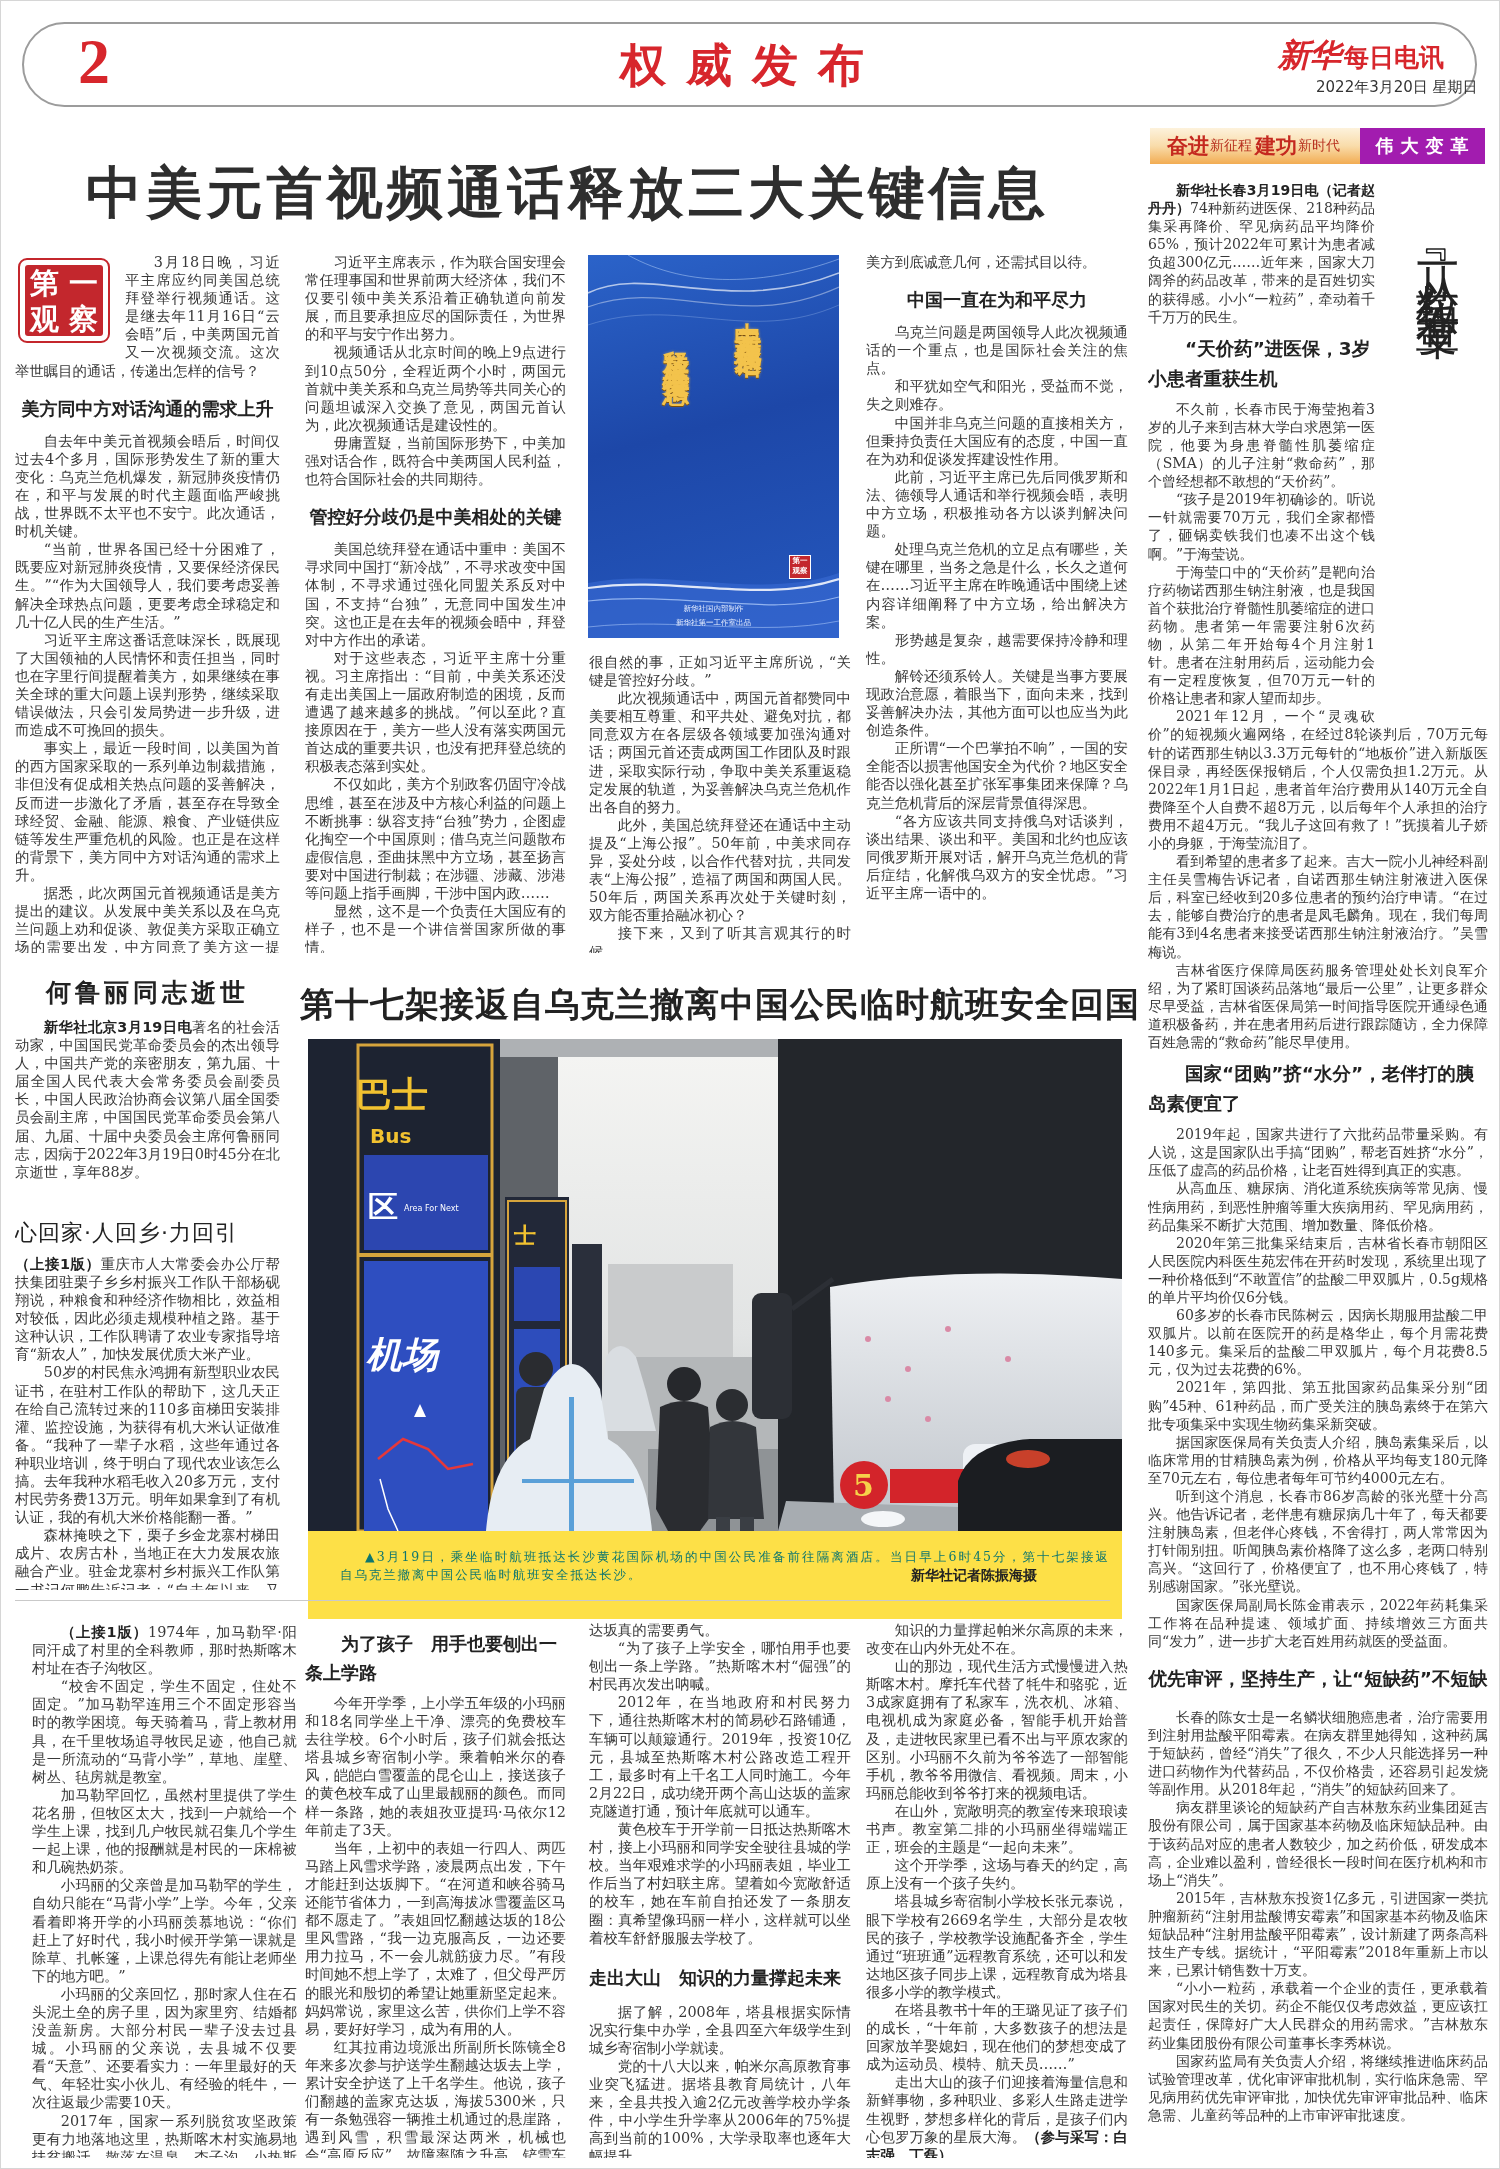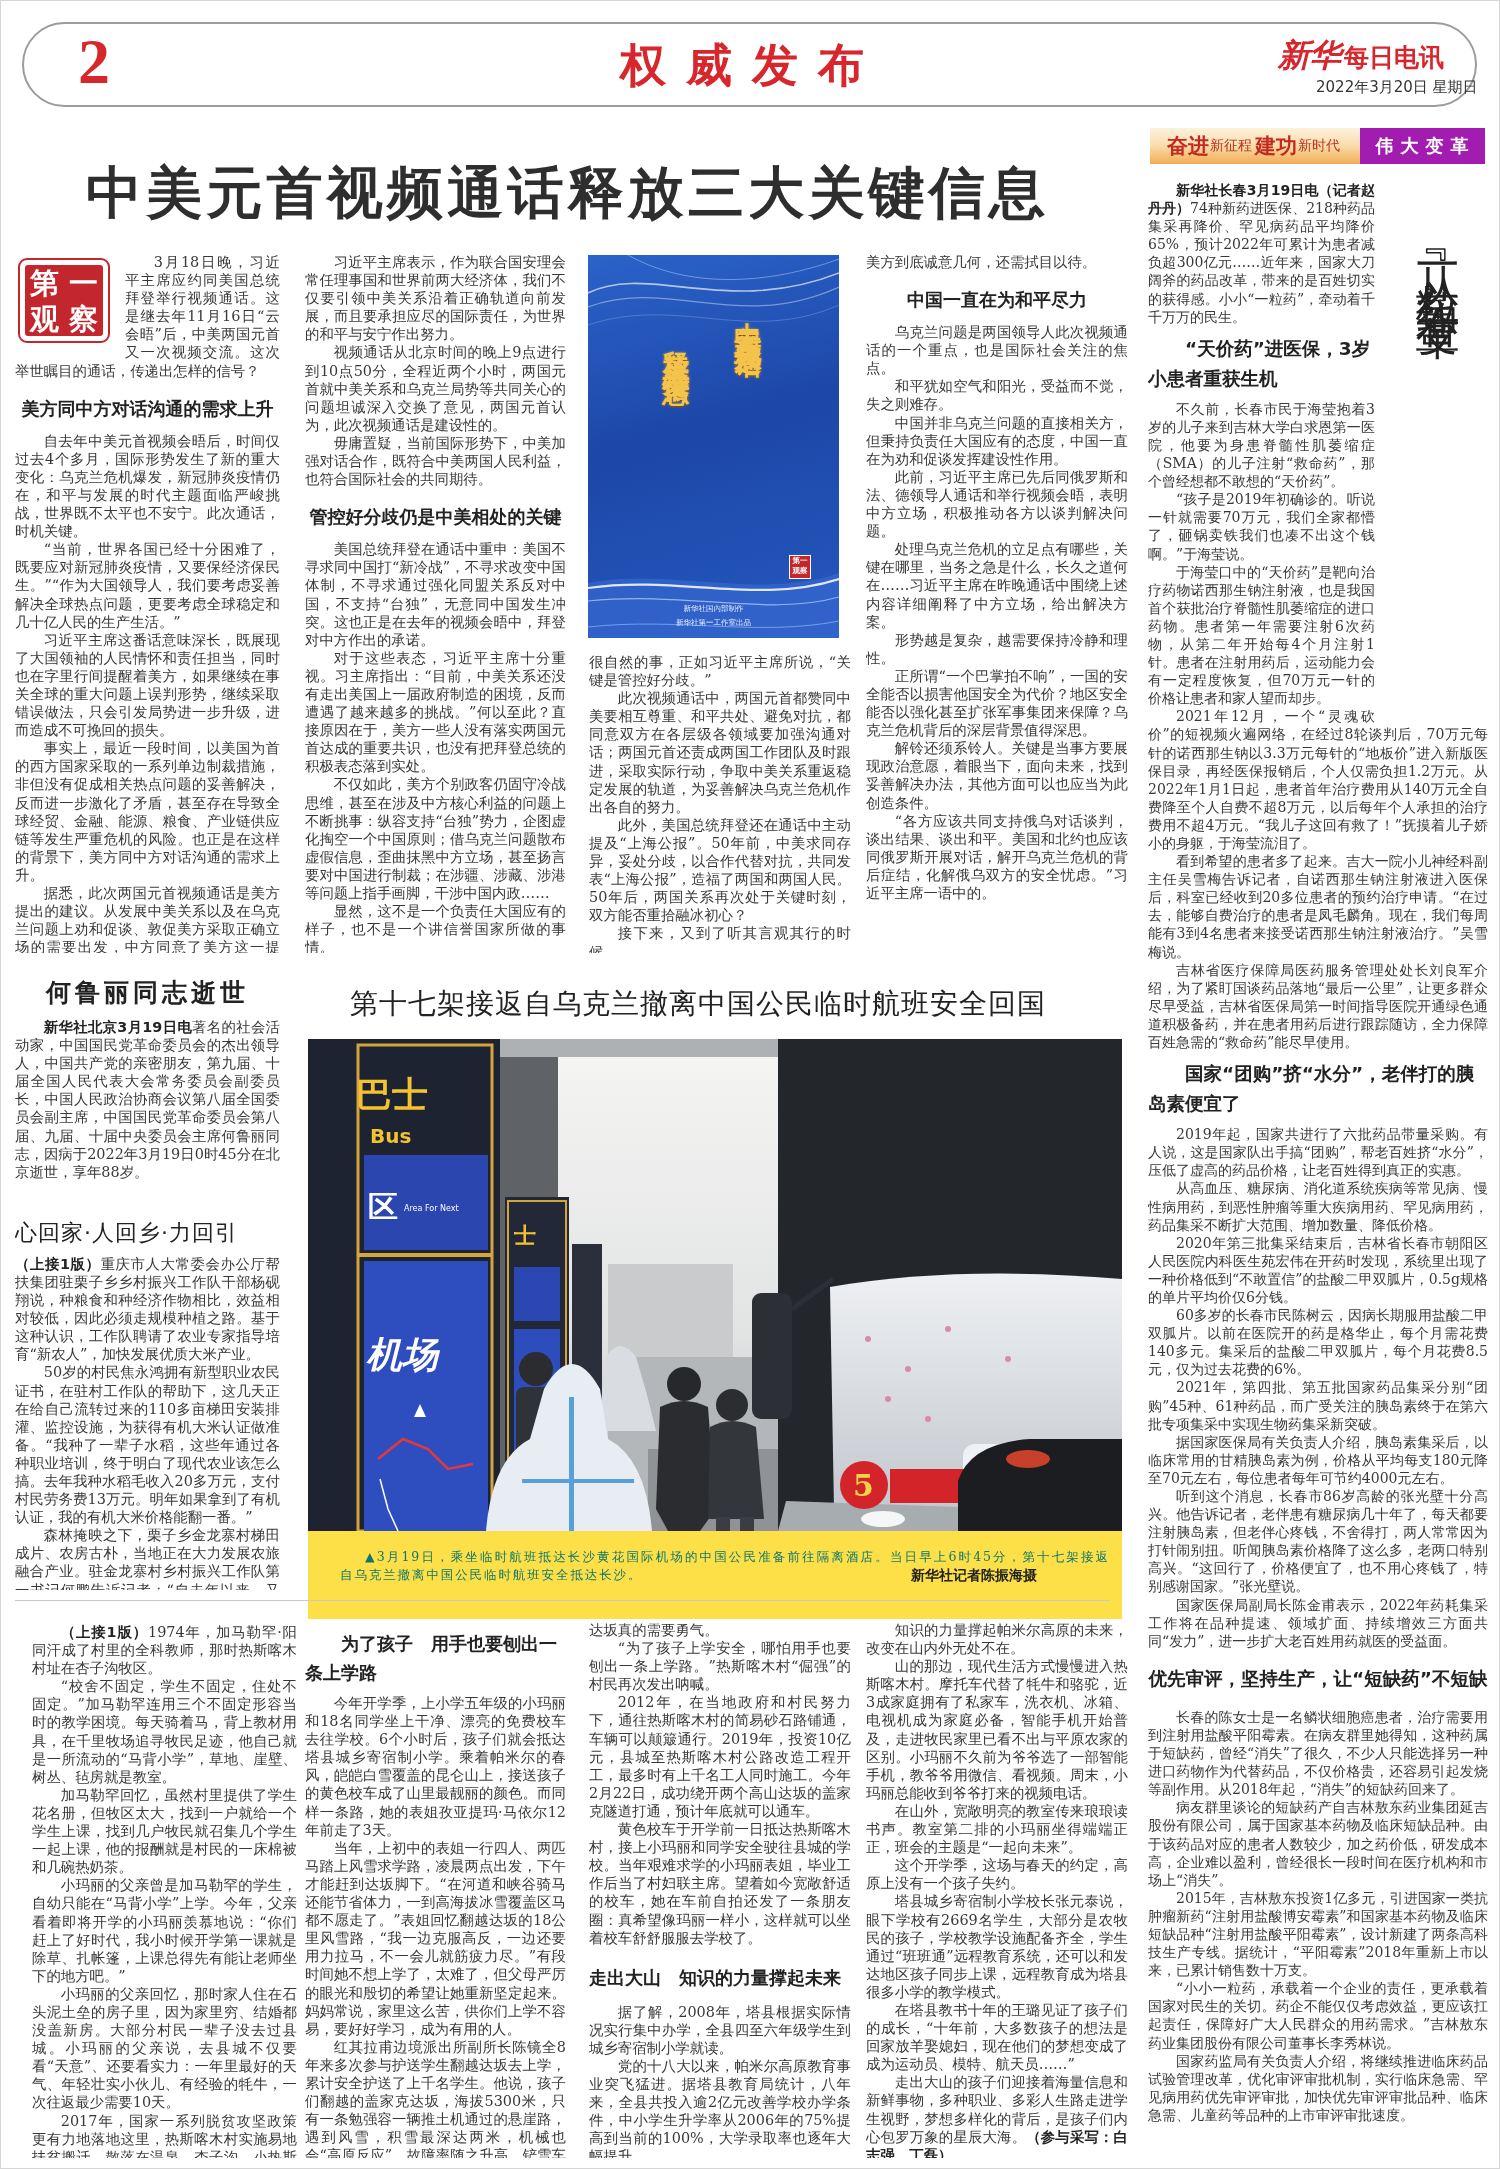--- a/index.html
+++ b/index.html
@@ -52,22 +52,22 @@
   .poster-badge{position:absolute;left:201px;top:300px;width:20px;height:22px;background:#c3272d;border:1px solid #fff;
                 color:#fff;font-size:7.5px;line-height:10px;text-align:center;font-weight:bold;}
   .poster-credit{position:absolute;left:0;width:251px;text-align:center;color:#eaf0ff;font-size:7.5px;line-height:9px;
                  font-family:"DejaVu Sans","Liberation Sans",sans-serif;}
   
   .obit-title{font-size:25px;line-height:36px;letter-spacing:4px;text-align:center;font-weight:bold;color:#222;margin:0 0 7px;}
   .rural-title{font-family:"DejaVu Sans","Liberation Sans",sans-serif;font-size:22px;line-height:32px;letter-spacing:1px;
                text-align:left;color:#222;margin:36px 0 6px;}
   .lead-b{font-family:"DejaVu Sans","Liberation Sans",sans-serif;font-weight:bold;color:#222;}
   
-  .photo-title{position:absolute;left:291px;top:985px;width:814px;text-align:center;font-size:28px;line-height:38px;
-               letter-spacing:1px;color:#222;white-space:nowrap;}
+  .photo-title{position:absolute;left:300px;top:985px;width:814px;text-align:center;font-size:34px;line-height:38px;
+               letter-spacing:1px;color:#222;white-space:nowrap;font-weight:bold;}
   .photo{position:absolute;left:308px;top:1039px;width:814px;height:580px;overflow:hidden;background:#fde047;}
   .photo svg{display:block;}
   .caption{position:absolute;left:340px;top:1548px;width:770px;font-size:12.5px;line-height:18px;letter-spacing:1.9px;
            text-indent:2em;color:#0f766e;text-align:justify;}
   .photo-credit{position:absolute;left:911px;top:1566px;font-size:14px;line-height:18px;font-weight:bold;color:#222;
                 font-family:"DejaVu Sans","Liberation Sans",sans-serif;white-space:nowrap;}
   .rule{position:absolute;height:1px;background:#c9c9c9;}
   
   .rcol{position:absolute;left:1148px;top:181px;width:340px;height:1975px;font-size:14px;line-height:18.1px;
         text-align:justify;overflow:hidden;color:#383838;}
@@ -167,22 +167,22 @@
 
   <div class="col" style="left:866px;top:253px;width:262px;height:700px;">
     <p class="cont">美方到底诚意几何，还需拭目以待。</p>
     <div class="sec-h">中国一直在为和平尽力</div>
     <p>乌克兰问题是两国领导人此次视频通话的一个重点，也是国际社会关注的焦点。</p>
     <p>和平犹如空气和阳光，受益而不觉，失之则难存。</p>
     <p>中国并非乌克兰问题的直接相关方，但秉持负责任大国应有的态度，中国一直在为劝和促谈发挥建设性作用。</p>
     <p>此前，习近平主席已先后同俄罗斯和法、德领导人通话和举行视频会晤，表明中方立场，积极推动各方以谈判解决问题。</p>
     <p>处理乌克兰危机的立足点有哪些，关键在哪里，当务之急是什么，长久之道何在……习近平主席在昨晚通话中围绕上述内容详细阐释了中方立场，给出解决方案。</p>
     <p>形势越是复杂，越需要保持冷静和理性。</p>
+    <p>解铃还须系铃人。关键是当事方要展现政治意愿，着眼当下，面向未来，找到妥善解决办法，其他方面可以也应当为此创造条件。</p>
     <p>正所谓“一个巴掌拍不响”，一国的安全能否以损害他国安全为代价？地区安全能否以强化甚至扩张军事集团来保障？乌克兰危机背后的深层背景值得深思。</p>
-    <p>解铃还须系铃人。关键是当事方要展现政治意愿，着眼当下，面向未来，找到妥善解决办法，其他方面可以也应当为此创造条件。</p>
     <p>“各方应该共同支持俄乌对话谈判，谈出结果、谈出和平。美国和北约也应该同俄罗斯开展对话，解开乌克兰危机的背后症结，化解俄乌双方的安全忧虑。”习近平主席一语中的。</p>
 
   </div>
 
   <div class="col" style="left:15px;top:975px;width:265px;height:615px;">
     <div class="obit-title">何鲁丽同志逝世</div>
     <p><span class="lead-b">新华社北京3月19日电</span><span>著名的社会活动家，中国国民党革命委员会的杰出领导人，中国共产党的亲密朋友，第九届、十届全国人民代表大会常务委员会副委员长，中国人民政治协商会议第八届全国委员会副主席，中国国民党革命委员会第八届、九届、十届中央委员会主席何鲁丽同志，因病于2022年3月19日0时45分在北京逝世，享年88岁。</span></p>
     <div class="rural-title">心回家·人回乡·力回引</div>
     <p style="text-indent:0;"><span class="lead-b">（上接1版）</span><span>重庆市人大常委会办公厅帮扶集团驻栗子乡乡村振兴工作队干部杨砚翔说，种粮食和种经济作物相比，效益相对较低，因此必须走规模种植之路。基于这种认识，工作队聘请了农业专家指导培育“新农人”，加快发展优质大米产业。</span></p>
     <p>50岁的村民焦永鸿拥有新型职业农民证书，在驻村工作队的帮助下，这几天正在给自己流转过来的110多亩梯田安装排灌、监控设施，为获得有机大米认证做准备。“我种了一辈子水稻，这些年通过各种职业培训，终于明白了现代农业该怎么搞。去年我种水稻毛收入20多万元，支付村民劳务费13万元。明年如果拿到了有机认证，我的有机大米价格能翻一番。”</p>

